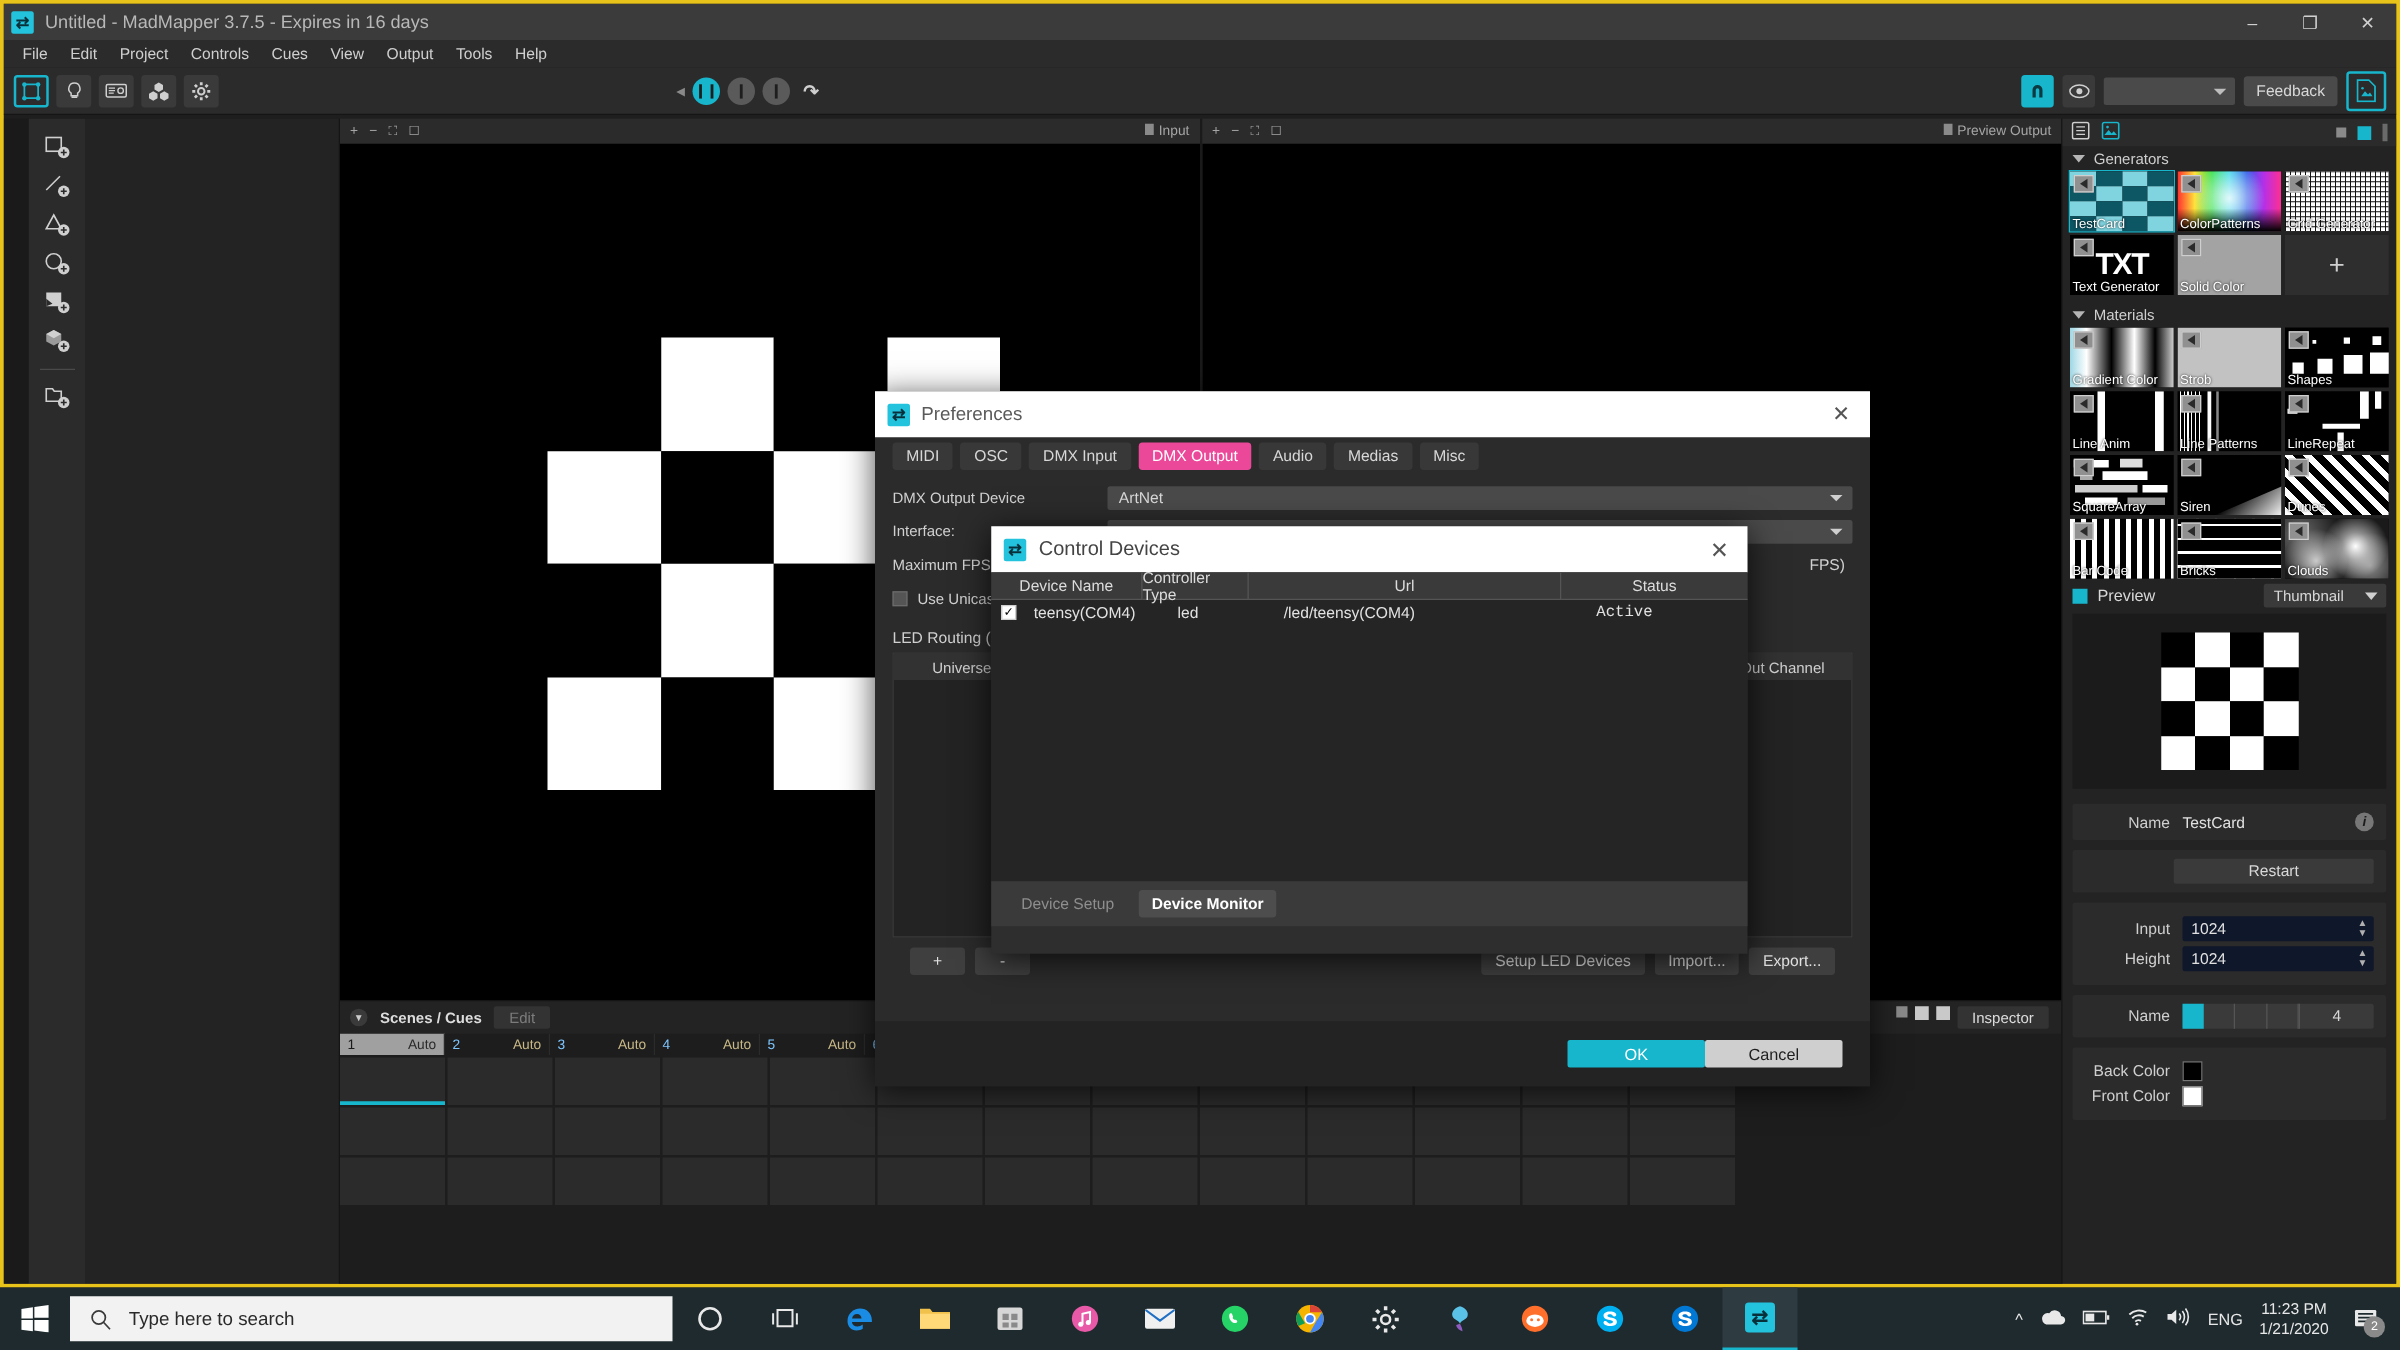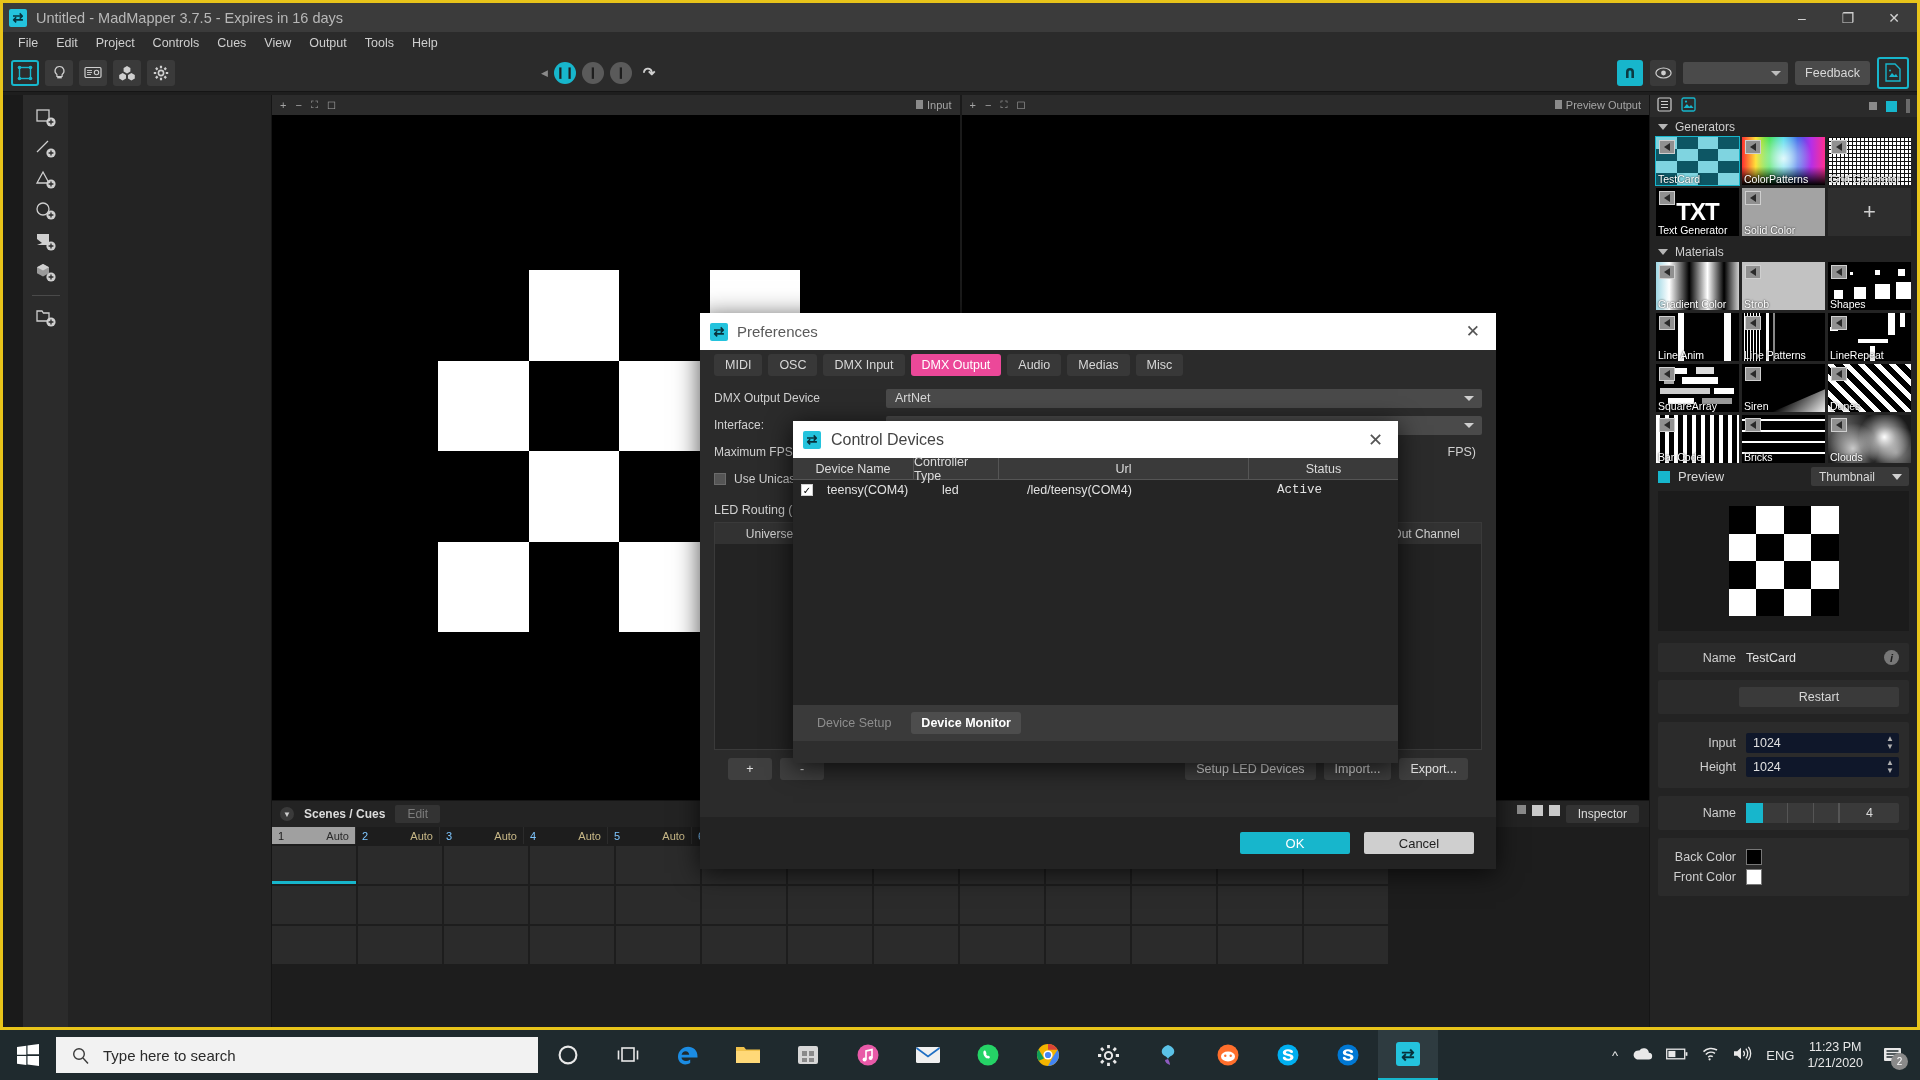--- a/index.html
+++ b/index.html
@@ -157,21 +157,21 @@
   .chk { width:12px; height:12px; background:#555; border:1px solid #6b6b6b; margin-right:8px; }
   #ledRouteLbl { font-size:12.5px; color:#d0d0d0; margin:12px 0 5px; }
   #routeTable { height:228px; background:#232323; border:1px solid #3a3a3a; }
   #routeHdr { height:21px; display:flex; background:#323232; font-size:12px; color:#d0d0d0; }
   #routeHdr div { display:flex; align-items:center; justify-content:center; border-right:1px solid #444; }
   #prefsBtnRow { display:flex; align-items:center; padding:8px 14px; gap:8px; }
   .pbtn { height:22px; padding:0 11px; background:#3f3f3f; border-radius:3px; display:flex;
           align-items:center; font-size:12.5px; color:#e0e0e0; }
   .pbtn.sm { width:44px; justify-content:center; }
   #prefsFooter { position:absolute; left:0; bottom:0; width:100%; height:52px; background:#232323;
-                 display:flex; align-items:center; justify-content:flex-end; gap:14px; padding-right:22px; }
+                 display:flex; align-items:center; justify-content:flex-end; padding-right:22px; }
   #okBtn { width:110px; height:22px; background:#17b6cc; color:#fff; border-radius:2px;
            display:flex; align-items:center; justify-content:center; font-size:13px; }
   #cancelBtn { width:110px; height:22px; background:#cfcfcf; color:#1e1e1e; border-radius:2px;
            display:flex; align-items:center; justify-content:center; font-size:13px; }
   
   #ctrlDev { position:absolute; left:790px; top:418px; width:605px; height:342px;
              background:#2e2e2e; box-shadow:0 4px 24px rgba(0,0,0,.75); }
   #cdTitle { height:37px; background:#fff; display:flex; align-items:center; padding:0 10px; }
   #cdTitle .ic { width:18px; height:18px; background:#24c3dd; border-radius:2px;
       display:flex; align-items:center; justify-content:center; color:#07303a; font-weight:bold; font-size:13px; }

